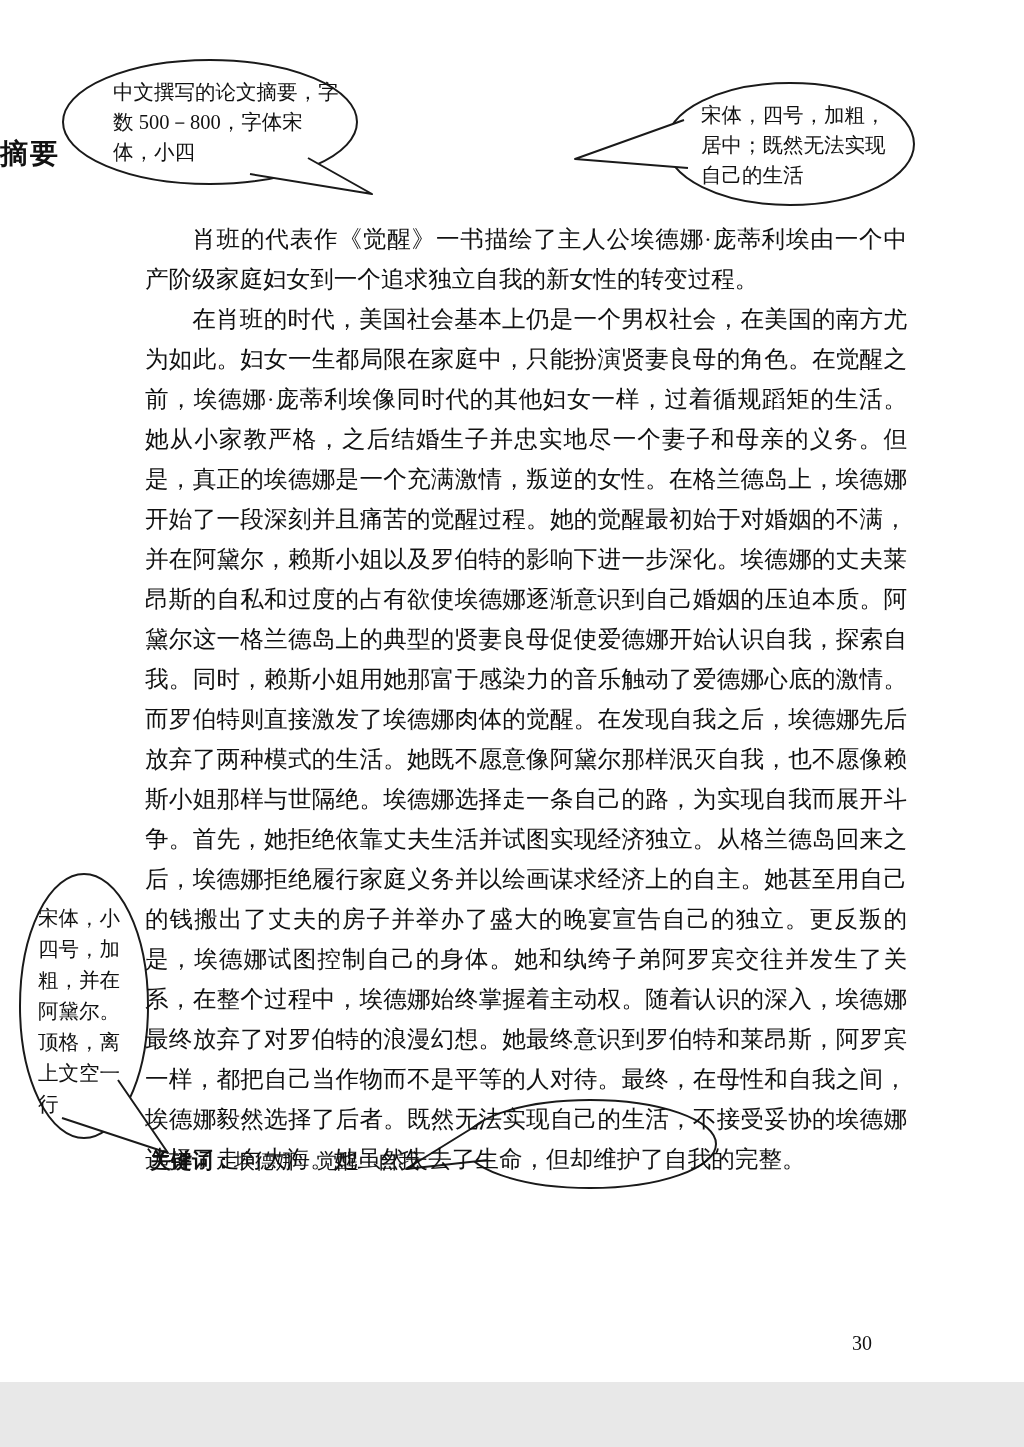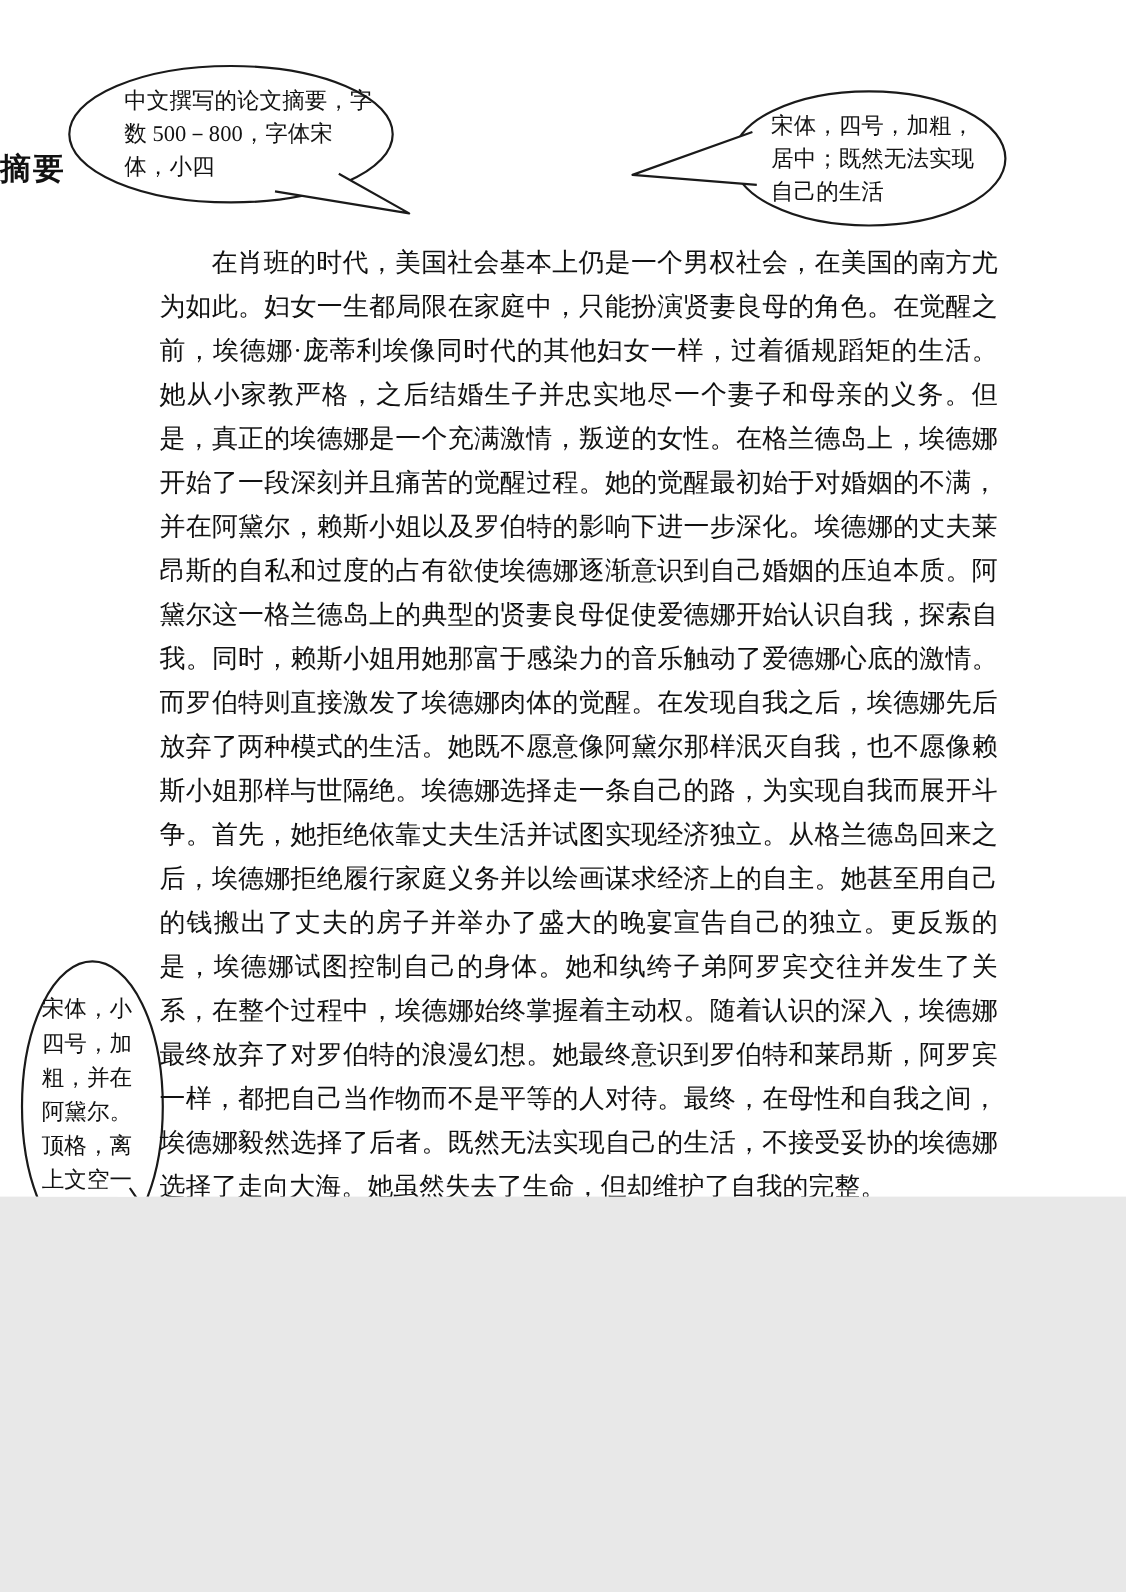--- a/index.html
+++ b/index.html
@@ -1,18 +1,18 @@
 <!DOCTYPE html>
 <html><head>
 <meta charset="utf-8">
 <style>
   html,body{margin:0;padding:0;background:#e8e8e8;}
   .page{
     position:relative;
-    width:1024px;height:1088px;
+    width:1024px;height:1382px;
     margin:0 auto;
     background:#ffffff;
     font-family:"Liberation Serif","DejaVu Serif",serif;
     color:#111;
     overflow:hidden;
   }
   .doc-title{
     position:absolute;
     left:0;right:0;top:135px;
     text-align:left;
@@ -83,20 +83,21 @@
     <path d="M 482 1122 L 406 1169 L 488 1160" stroke-linejoin="round"></path>
   </svg>
 
   <div class="bubble-text bt1">中文撰写的论文摘要，字数 500－800，字体宋体，小四</div>
   <div class="bubble-text bt2">宋体，四号，加粗，居中；既然无法实现自己的生活</div>
   <div class="bubble-text bt3">宋体，小四号，加粗，并在阿黛尔。顶格，离上文空一行</div>
 
   <div class="doc-title">摘要</div>
 
   <div class="body-text">
+    <p>肖班的代表作《觉醒》一书描绘了主人公埃德娜·庞蒂利埃由一个中产阶级家庭妇女到一个追求独立自我的新女性的转变过程。</p>
     <p>在肖班的时代，美国社会基本上仍是一个男权社会，在美国的南方尤为如此。妇女一生都局限在家庭中，只能扮演贤妻良母的角色。在觉醒之前，埃德娜·庞蒂利埃像同时代的其他妇女一样，过着循规蹈矩的生活。她从小家教严格，之后结婚生子并忠实地尽一个妻子和母亲的义务。但是，真正的埃德娜是一个充满激情，叛逆的女性。在格兰德岛上，埃德娜开始了一段深刻并且痛苦的觉醒过程。她的觉醒最初始于对婚姻的不满，并在阿黛尔，赖斯小姐以及罗伯特的影响下进一步深化。埃德娜的丈夫莱昂斯的自私和过度的占有欲使埃德娜逐渐意识到自己婚姻的压迫本质。阿黛尔这一格兰德岛上的典型的贤妻良母促使爱德娜开始认识自我，探索自我。同时，赖斯小姐用她那富于感染力的音乐触动了爱德娜心底的激情。而罗伯特则直接激发了埃德娜肉体的觉醒。在发现自我之后，埃德娜先后放弃了两种模式的生活。她既不愿意像阿黛尔那样泯灭自我，也不愿像赖斯小姐那样与世隔绝。埃德娜选择走一条自己的路，为实现自我而展开斗争。首先，她拒绝依靠丈夫生活并试图实现经济独立。从格兰德岛回来之后，埃德娜拒绝履行家庭义务并以绘画谋求经济上的自主。她甚至用自己的钱搬出了丈夫的房子并举办了盛大的晚宴宣告自己的独立。更反叛的是，埃德娜试图控制自己的身体。她和纨绔子弟阿罗宾交往并发生了关系，在整个过程中，埃德娜始终掌握着主动权。随着认识的深入，埃德娜最终放弃了对罗伯特的浪漫幻想。她最终意识到罗伯特和莱昂斯，阿罗宾一样，都把自己当作物而不是平等的人对待。最终，在母性和自我之间，埃德娜毅然选择了后者。既然无法实现自己的生活，不接受妥协的埃德娜选择了走向大海。她虽然失去了生命，但却维护了自我的完整。</p>
   </div>
 
   <div class="keywords-line">
     <span class="keywords-label">关键词：</span><span class="keywords-items">埃德娜 觉醒 自我</span>
   </div>
 
   <div class="page-number">30</div>
 
 </div>

